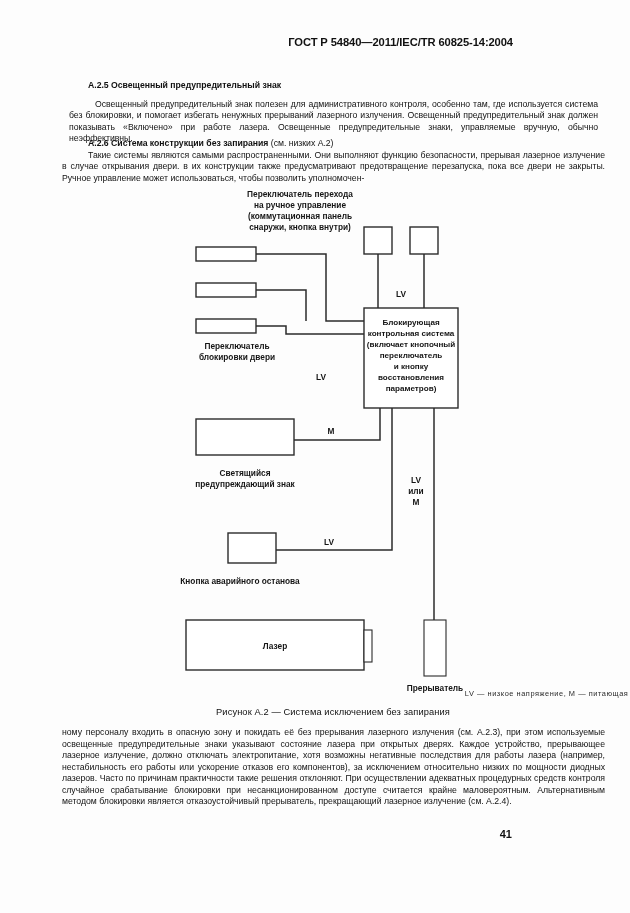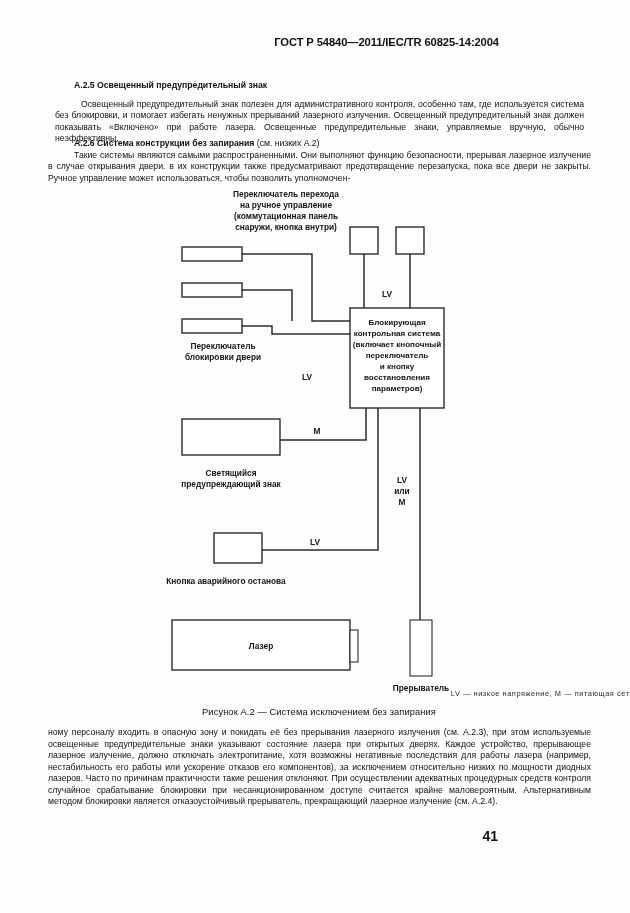--- a/index.html
+++ b/index.html
@@ -10,21 +10,21 @@
     width: 630px;
     height: 913px;
     background: #fdfdfd;
     font-family: "Liberation Sans", sans-serif;
     color: #111111;
     position: relative;
     overflow: hidden;
   }
   .page {
     position: absolute;
-    left: 4px; top: 0;
+    left: 18px; top: 0;
     width: 537px;
     height: 913px;
   }
 
   
   .doc-header {
     position: absolute;
     right: 42px;
     top: 36px;
     font-size: 11.2px;
@@ -83,21 +83,21 @@
     text-align: center;
     font-size: 9.3px;
     letter-spacing: 0.1px;
   }
 
   
   .page-number {
     position: absolute;
     right: 43px;
     top: 828px;
-    font-size: 14px;
+    font-size: 11px;
     font-weight: bold;
   }
 
   
   text {
     font-family: "Liberation Sans", sans-serif;
     fill: #151515;
   }
   .lbl {
     font-size: 8.3px;

